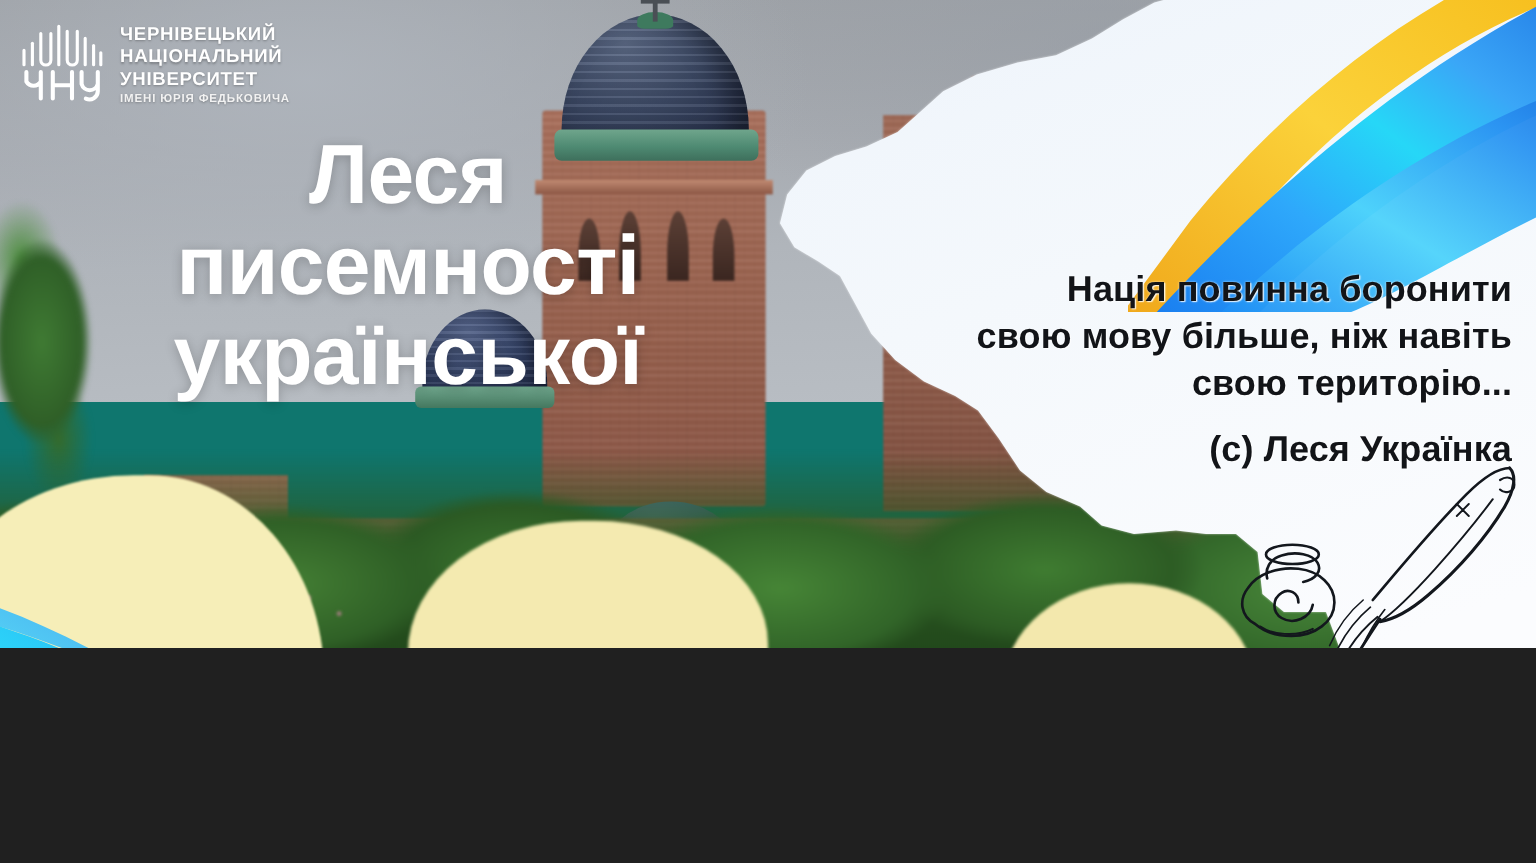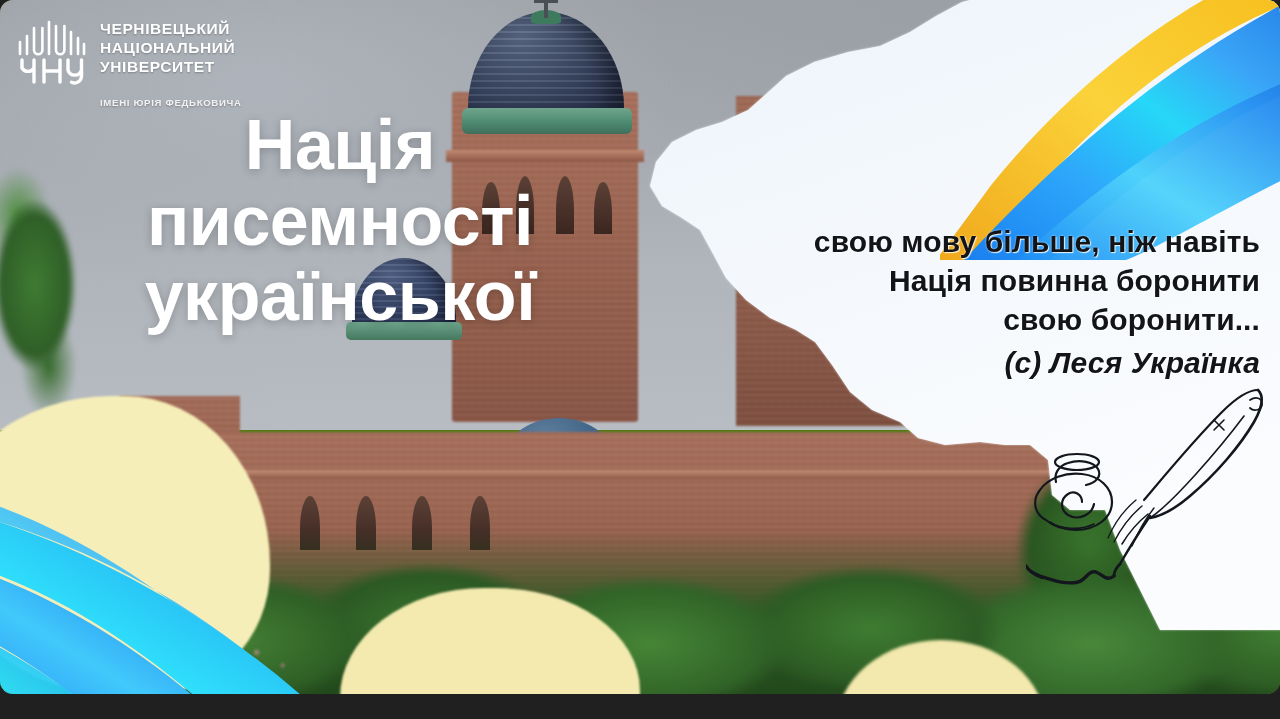--- a/index.html
+++ b/index.html
@@ -3,26 +3,25 @@
 <meta charset="utf-8">
 <style>
   html, body {
     margin: 0;
     padding: 0;
     background: #202020;
   }
   #poster {
     position: relative;
     width: 1280px;
-    height: 694px;
+    height: 540px;
     overflow: hidden;
     font-family: "Liberation Sans", sans-serif;
-    background: #4d7c0f;
+    background: #0f766e;
     user-select: none;
-    border-radius: 13px;
   }
 
   
   .photo { position: absolute; inset: 0; overflow: hidden; }
 
   
   .sky {
     position: absolute; left: 0; top: 0; width: 100%; height: 62%;
     background:
       linear-gradient(178deg, #9da1a6 0%, #a6aab0 35%, #b0b5bb 60%, #b9bec4 100%);
@@ -236,21 +235,21 @@
   }
   .logo-mark { width: 72px; height: 70px; }
   .logo-text { padding-top: 4px; color: #ffffff; }
   .logo-line {
     font-size: 15.5px; font-weight: 700; letter-spacing: .6px;
     line-height: 1.22; text-transform: uppercase;
     text-shadow: 0 1px 2px rgba(0,0,0,.28);
   }
   .logo-sub {
     font-size: 9.6px; font-weight: 700; letter-spacing: .7px;
-    margin-top: 20px; text-transform: uppercase; color: #f2f2f2;
+    margin-top: 0; text-transform: uppercase; color: #f2f2f2;
     text-shadow: 0 1px 2px rgba(0,0,0,.28);
   }
 
   
   .headline {
     position: absolute; left: 40px; top: 108px; width: 600px;
     z-index: 25; text-align: center;
     color: #ffffff;
     font-size: 70px; font-weight: 700; line-height: 1.08;
     letter-spacing: -0.5px;
@@ -261,21 +260,21 @@
   
   .quote {
     position: absolute; left: 700px; top: 222px; width: 560px;
     z-index: 25; text-align: right;
     color: #121418;
     font-size: 30px; font-weight: 700; line-height: 1.30;
     letter-spacing: .1px;
     text-shadow: 1px 1px 1px rgba(255,255,255,.85), 0 0 2px rgba(255,255,255,.7);
   }
   .quote .ql { display: block; }
-  .quote .author { margin-top: 4px; font-style: italic; }
+  .quote .author { margin-top: 16px; }
 
   
   .quill { position: absolute; left: 1026px; top: 382px; z-index: 26; }
   .quill svg { display:block; }
 </style>
 </head>
 <body>
 
 <div id="poster">
 
@@ -475,29 +474,29 @@
     </div>
     <div class="logo-text">
       <div class="logo-line">ЧЕРНІВЕЦЬКИЙ</div>
       <div class="logo-line">НАЦІОНАЛЬНИЙ</div>
       <div class="logo-line">УНІВЕРСИТЕТ</div>
       <div class="logo-sub">ІМЕНІ ЮРІЯ ФЕДЬКОВИЧА</div>
     </div>
   </div>
 
   <div class="headline">
-    <span class="hl">Нація</span>
+    <span class="hl">Леся</span>
     <span class="hl">писемності</span>
     <span class="hl">української</span>
   </div>
 
   <div class="quote">
+    <span class="ql">Нація повинна боронити</span>
     <span class="ql">свою мову більше, ніж навіть</span>
-    <span class="ql">Нація повинна боронити</span>
-    <span class="ql">свою боронити...</span>
+    <span class="ql">свою територію...</span>
     <span class="ql author">(с) Леся Українка</span>
   </div>
 
   <div class="quill">
     <svg width="240" height="215" viewBox="0 0 240 215" xmlns="http://www.w3.org/2000/svg">
       <g fill="none" stroke="#13171d" stroke-linecap="round" stroke-linejoin="round">
 
         <path d="M 118 118 C 140 92 168 58 196 30 C 210 16 222 8 232 8" stroke-width="2.2"></path>
 
         <path d="M 232 8 C 238 14 236 26 228 40 C 214 64 190 92 164 114

